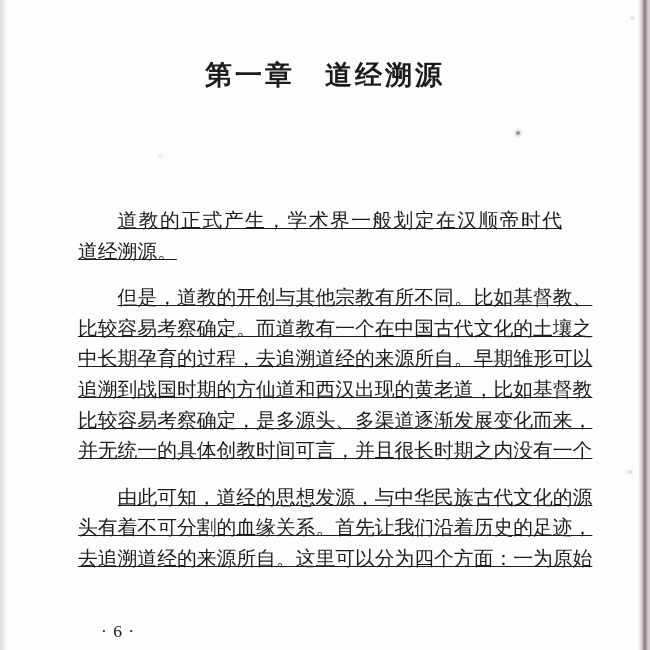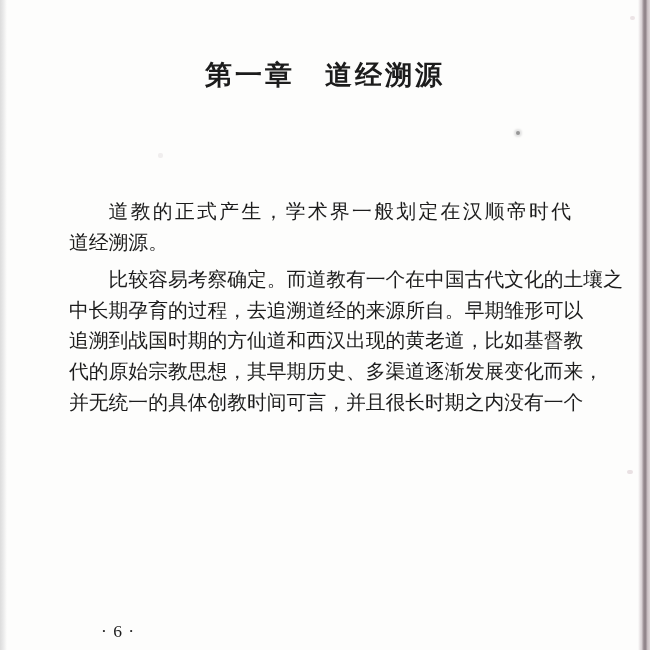--- a/index.html
+++ b/index.html
@@ -55,21 +55,21 @@
     letter-spacing: 3px;
     white-space: nowrap;
   }
   .body-text {
     position: absolute;
     left: 62px; top: 189px;
     width: 516px;
     font-size: 19.8px;
     line-height: 30.6px;
   }
-  .para { margin: 7px; }
+  .para { margin: 16px; text-decoration: underline; }
   .para .line {
     text-align: justify;
     text-align-last: justify;
     text-justify: inter-character;
     white-space: nowrap;
   }
   .para .line.short {
     text-align-last: left;
   }
   .para .line:first-child {
@@ -97,23 +97,29 @@
   <div class="speck speck-4"></div>
 
   <h1 class="chapter-title">第一章　道经溯源</h1>
 
   <div class="body-text">
       <div class="para">
         <div class="line">道教的正式产生，学术界一般划定在汉顺帝时代</div>
         <div class="line short">道经溯源。</div>
       </div>
       <div class="para">
+        <div class="line">但是，道教的开创与其他宗教有所不同。比如基督教、</div>
         <div class="line">比较容易考察确定。而道教有一个在中国古代文化的土壤之</div>
         <div class="line">中长期孕育的过程，去追溯道经的来源所自。早期雏形可以</div>
         <div class="line">追溯到战国时期的方仙道和西汉出现的黄老道，比如基督教</div>
-        <div class="line">代的原始宗教思想，其早期历史、多渠道逐渐发展变化而来，</div>
+        <div class="line">比较容易考察确定，是多源头、多渠道逐渐发展变化而来，</div>
         <div class="line">并无统一的具体创教时间可言，并且很长时期之内没有一个</div>
+      </div>
+      <div class="para">
+        <div class="line">由此可知，道经的思想发源，与中华民族古代文化的源</div>
+        <div class="line">头有着不可分割的血缘关系。首先让我们沿着历史的足迹，</div>
+        <div class="line">去追溯道经的来源所自。这里可以分为四个方面：一为原始</div>
       </div>
     </div>
 
   <div class="page-number">· 6 ·</div>
 
 </div>
 
 </body></html>

